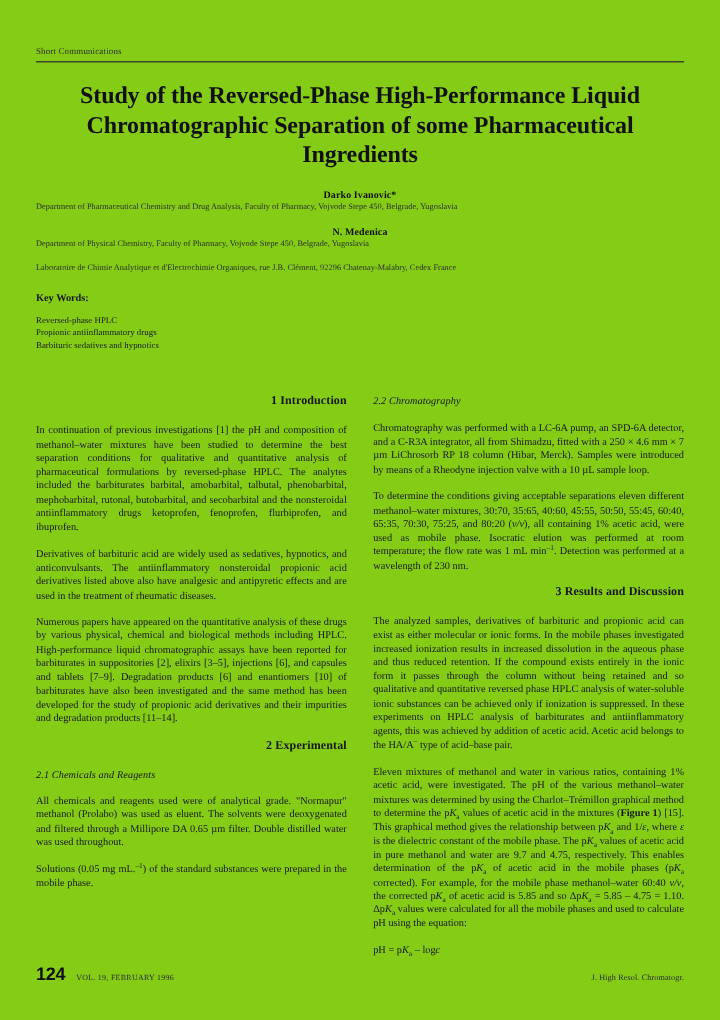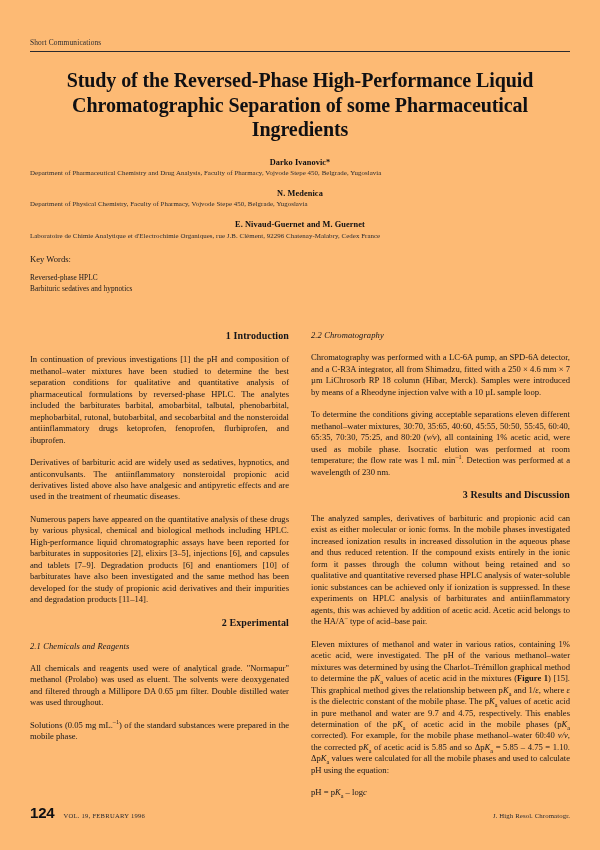--- a/index.html
+++ b/index.html
@@ -14,21 +14,21 @@
     font-family: "Liberation Serif", serif;
     color: #16161a;
     -webkit-font-smoothing: antialiased;
   }
   .page {
     position: relative;
     width: 600px;
     height: 850px;
     box-sizing: border-box;
     padding: 38px 30px 20px 30px;
-    background: #fdba74;
+    background: #84cc16;
   }
 
   
   .runhead {
     font-family: "Liberation Serif", serif;
     font-size: 7.4px;
     letter-spacing: .15px;
     color: #2b2b2f;
     padding-bottom: 4px;
   }
@@ -66,21 +66,21 @@
     font-family: "Liberation Serif", serif;
     font-size: 6.9px;
     letter-spacing: .05px;
     color: #2a2a2e;
     line-height: 1.25;
   }
 
   
   .kw-head {
     font-family: "Liberation Serif", serif;
-    font-weight: normal;
+    font-weight: bold;
     font-size: 8.6px;
     margin: 14px 0 9px 0;
   }
   .kw-item {
     font-family: "Liberation Serif", serif;
     font-weight: normal;
     font-size: 7.3px;
     line-height: 1.45;
     letter-spacing: .05px;
     color: #17171b;
@@ -183,28 +183,28 @@
   <div class="authors">
     <div class="author-group">
       <div class="author-name">Darko Ivanovic*</div>
       <div class="author-affil">Department of Pharmaceutical Chemistry and Drug Analysis, Faculty of Pharmacy, Vojvode Stepe 450, Belgrade, Yugoslavia</div>
     </div>
     <div class="author-group">
       <div class="author-name">N. Medenica</div>
       <div class="author-affil">Department of Physical Chemistry, Faculty of Pharmacy, Vojvode Stepe 450, Belgrade, Yugoslavia</div>
     </div>
     <div class="author-group">
-      <div class="author-name">E. Nivaud-Guernet and M. Guernet</div>
       <div class="author-affil">Laboratoire de Chimie Analytique et d'Electrochimie Organiques, rue J.B. Clément, 92296 Chatenay-Malabry, Cedex France</div>
     </div>
   </div>
 
   <div class="kw-head">Key Words:</div>
   <div>
     <div class="kw-item">Reversed-phase HPLC</div>
+    <div class="kw-item">Propionic antiinflammatory drugs</div>
     <div class="kw-item">Barbituric sedatives and hypnotics</div>
   </div>
 
   <div class="columns">
 
     <div class="col left">
 
       <h2 class="sec">1 Introduction</h2>
 
       <p class="body">In continuation of previous investigations [1] the pH and composition of methanol–water mixtures have been studied to determine the best separation conditions for qualitative and quantitative analysis of pharmaceutical formulations by reversed-phase HPLC. The analytes included the barbiturates barbital, amobarbital, talbutal, phenobarbital, mephobarbital, rutonal, butobarbital, and secobarbital and the nonsteroidal antiinflammatory drugs ketoprofen, fenoprofen, flurbiprofen, and ibuprofen.</p>

